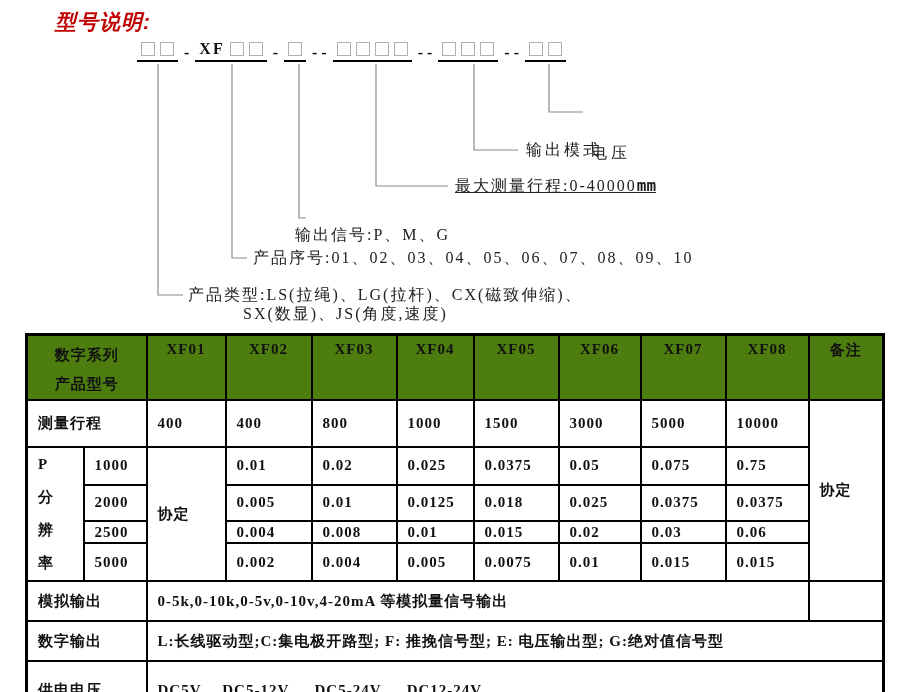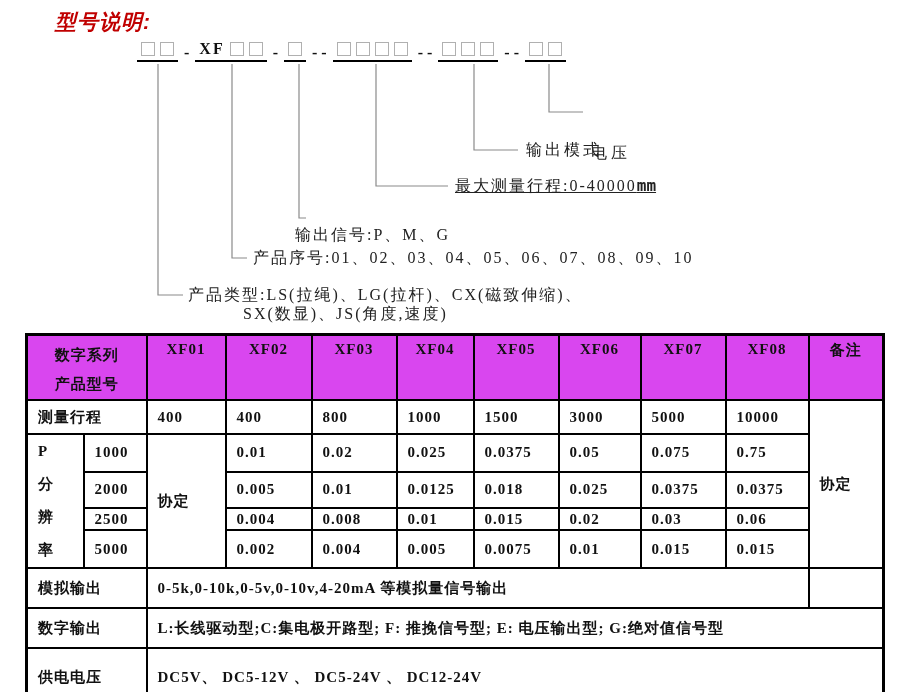--- a/index.html
+++ b/index.html
@@ -53,21 +53,21 @@
     border-collapse:collapse;table-layout:fixed;width:857px;
     border:3px solid #000;
   }
   table.spec th,table.spec td{
     border:2px solid #000;
     font-size:15px;font-weight:bold;letter-spacing:1px;
     vertical-align:middle;text-align:left;
     padding:0 0 0 10px;box-sizing:border-box;overflow:hidden;
   }
   table.spec th{
-    background:#d946ef;vertical-align:top;text-align:center;padding:5px 0 0 0;
+    background:#4d7c0f;vertical-align:top;text-align:center;padding:5px 0 0 0;
   }
   th.h-label{text-align:left;padding:4px 0 0 8px;line-height:29px;}
   td.center{text-align:center;padding-left:0;border-radius:16px;}
   td.p-cell{padding-left:14px;}
   .p-char{line-height:33px;height:33px;}
   td.row-label{padding-left:8px;}
   td.bottom-label{padding-left:12px;border-radius:13px;}
   td.bottom-value{padding-left:14px;letter-spacing:1.5px;}
 </style>
 </head>
@@ -154,21 +154,21 @@
       <th>XF01</th>
       <th>XF02</th>
       <th>XF03</th>
       <th>XF04</th>
       <th>XF05</th>
       <th>XF06</th>
       <th>XF07</th>
       <th>XF08</th>
       <th>备注</th>
     </tr>
-    <tr style="height:34px">
+    <tr style="height:47px">
       <td colspan="2" class="row-label">测量行程</td>
       <td>400</td>
       <td>400</td>
       <td>800</td>
       <td>1000</td>
       <td>1500</td>
       <td>3000</td>
       <td>5000</td>
       <td>10000</td>
       <td rowspan="5" class="center">协定</td>

